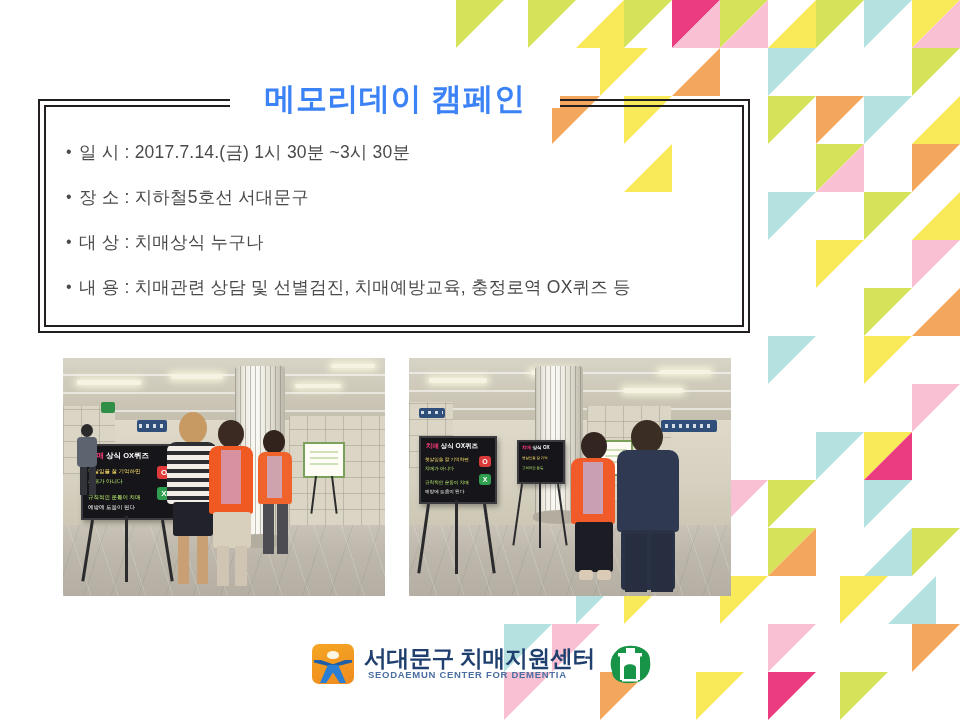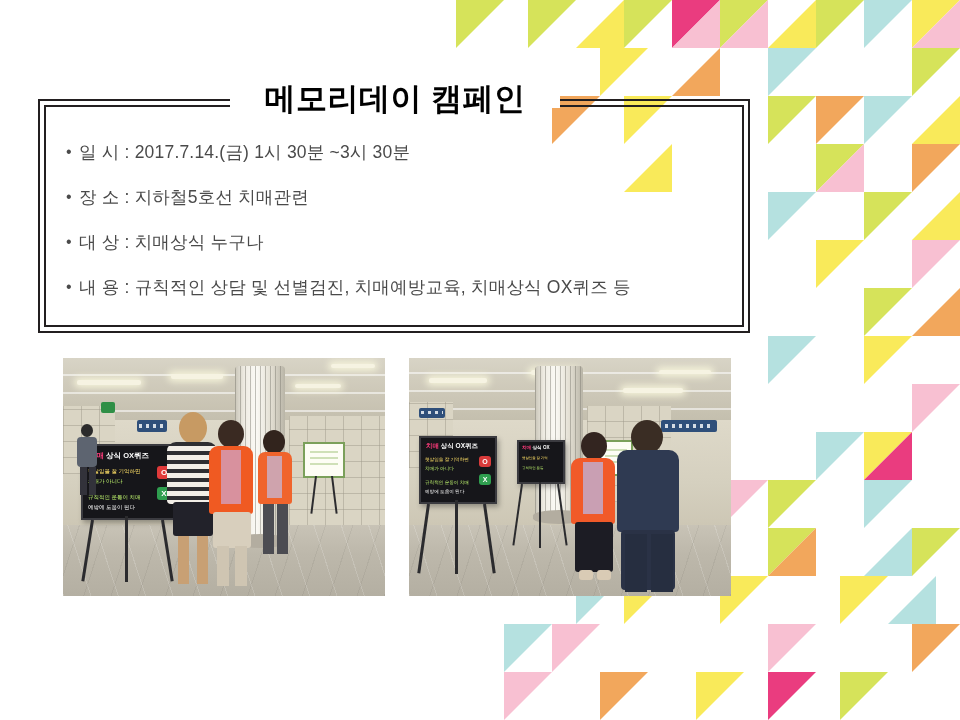--- a/index.html
+++ b/index.html
@@ -43,21 +43,21 @@
     background:#ffffff;
     z-index:6;
   }
   #page-title {
     position:absolute;
     left:230px; top:80px;
     width:330px;
     text-align:center;
     font-size:31px;
     font-weight:bold;
-    color:#000000;
+    color:#3b82f6;
     letter-spacing:0.5px;
     line-height:38px;
     z-index:7;
     white-space:nowrap;
   }
 
   
   #bullets {
     position:absolute;
     left:66px; top:140px;
@@ -295,29 +295,29 @@
   <div id="title-mask"></div>
   <div id="page-title">메모리데이 캠페인</div>
 
   <div id="bullets">
     <div class="bullet">
       <span class="dot">•</span>
       <span class="btext">일 시 : 2017.7.14.(금) 1시 30분 ~3시 30분</span>
     </div>
     <div class="bullet">
       <span class="dot">•</span>
-      <span class="btext">장 소 : 지하철5호선 치매관련</span>
+      <span class="btext">장 소 : 지하철5호선 서대문구</span>
     </div>
     <div class="bullet">
       <span class="dot">•</span>
       <span class="btext">대 상 : 치매상식 누구나</span>
     </div>
     <div class="bullet">
       <span class="dot">•</span>
-      <span class="btext">내 용 : 규칙적인 상담 및 선별검진, 치매예방교육, 치매상식 OX퀴즈 등</span>
+      <span class="btext">내 용 : 치매관련 상담 및 선별검진, 치매예방교육, 충정로역 OX퀴즈 등</span>
     </div>
   </div>
 
   <div class="photo" id="photo-left">
     <div class="photo-inner">
       <div class="st-ceiling"></div>
       <div class="st-ceilline" style="left:0;top:16px;width:100%;"></div>
       <div class="st-ceilline" style="left:0;top:34px;width:100%;"></div>
       <div class="st-ceilline" style="left:0;top:52px;width:100%;"></div>
       <div class="st-lamp" style="left:14px;top:22px;width:64px;height:5px;"></div>
@@ -448,14 +448,33 @@
       <div class="person">
         <div class="p-head" style="left:222px;top:62px;width:32px;height:34px;background:#3a2d24;"></div>
         <div class="p-body" style="left:208px;top:92px;width:62px;height:82px;background:#2f3a52;border-radius:10px 10px 4px 4px;"></div>
         <div class="p-body" style="left:212px;top:172px;width:54px;height:60px;background:#2a3246;border-radius:4px;"></div>
         <div class="p-leg" style="left:216px;top:176px;width:22px;height:58px;background:#262e40;"></div>
         <div class="p-leg" style="left:242px;top:176px;width:22px;height:58px;background:#262e40;"></div>
       </div>
     </div>
   </div>
 
+  <div id="logo">
+    <div id="logo-mark">
+      <div class="fig-head"></div>
+      <div class="fig-arms"></div>
+      <div class="fig-legs"></div>
+    </div>
+    <div id="logo-text-ko">서대문구 치매지원센터</div>
+    <div id="logo-text-en">SEODAEMUN CENTER FOR DEMENTIA</div>
+    <svg id="logo-gate" viewBox="0 0 48 46">
+      <path d="M6 30 C2 18 8 8 20 6 C32 3 45 9 44 20 C46 32 38 42 25 42 C13 43 6 38 6 30 Z" fill="#179447"></path>
+      <path d="M10 16 C8 10 14 5 22 5 C32 4 40 8 40 15 L36 17 L12 17 Z" fill="#179447"></path>
+      <rect x="14" y="14" width="20" height="25" fill="#ffffff"></rect>
+      <rect x="12" y="12" width="24" height="3.5" fill="#ffffff"></rect>
+      <rect x="11" y="9" width="26" height="2.2" fill="#179447"></rect>
+      <path d="M18 39 L18 27 C18 22 30 22 30 27 L30 39 Z" fill="#179447"></path>
+      <rect x="16" y="38" width="16" height="2.5" fill="#ffffff"></rect>
+      <rect x="20" y="7" width="9" height="5" fill="#ffffff"></rect>
+    </svg>
+  </div>
 
 </div>
 
 </body></html>

